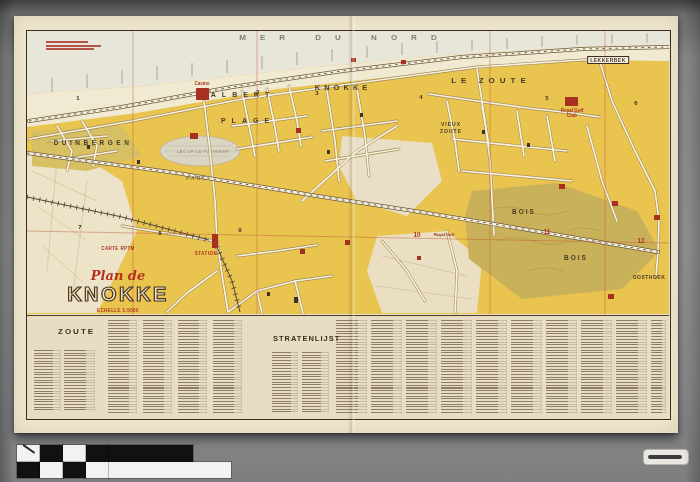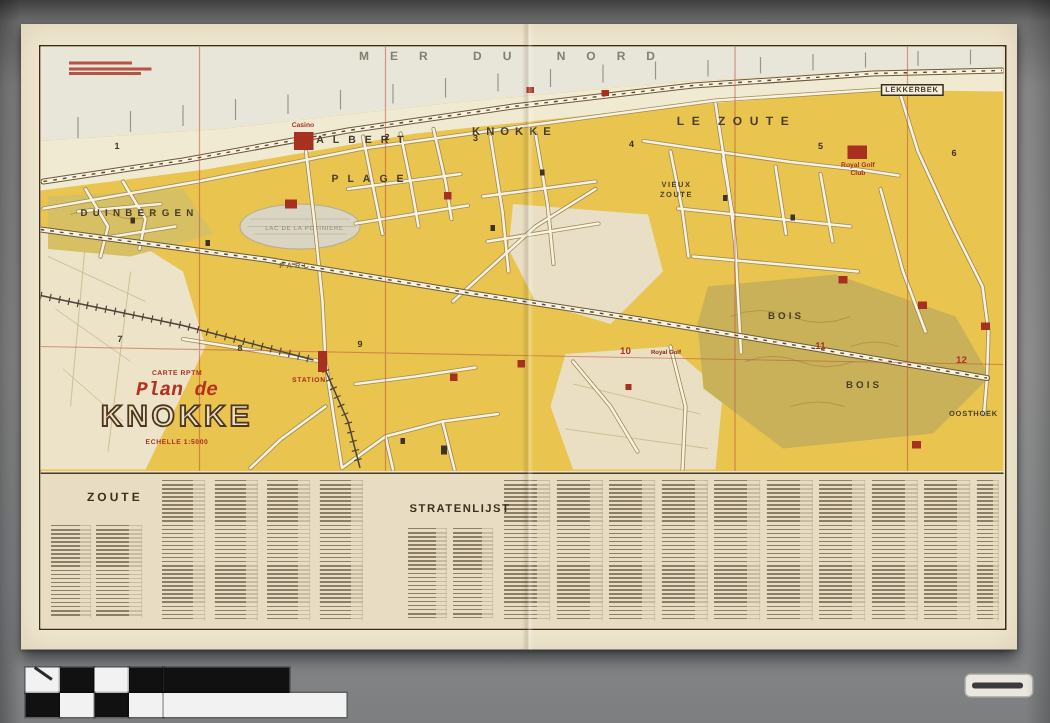--- a/index.html
+++ b/index.html
@@ -232,21 +232,21 @@
   <span class="num" style="left:636px;top:103px;">6</span>
   <span class="num" style="left:80px;top:227px;">7</span>
   <span class="num" style="left:160px;top:233px;">8</span>
   <span class="num" style="left:240px;top:230px;">9</span>
   <span class="num num-red" style="left:417px;top:235px;">10</span>
   <span class="num num-red" style="left:547px;top:232px;">11</span>
   <span class="num num-red" style="left:641px;top:241px;">12</span>
 
   <div class="title-block" style="position:absolute;left:64px;top:246px;width:108px;">
     <span class="tinyred">CARTE RPTM</span>
-    <span class="script" style="margin-top:1px;font-family:Liberation Mono, monospace;">Plan de</span>
+    <span class="script" style="margin-top:17px;">Plan de</span>
     <span class="knokke-title">KNOKKE</span>
     <span class="tinyred" style="margin-top:2px;">ECHELLE 1:5000</span>
   </div>
 
   <div class="index-panel">
     <span class="idx-head" style="left:31px;top:12px;font-size:8px;letter-spacing:2px;">ZOUTE</span>
     <span class="idx-head" style="left:246px;top:19px;font-size:7.5px;letter-spacing:1px;">STRATENLIJST</span>
 
     <div class="idx-col" style="left:7px;top:34px;width:26px;height:62px;"></div>
     <div class="idx-col" style="left:37px;top:34px;width:30px;height:62px;"></div>

